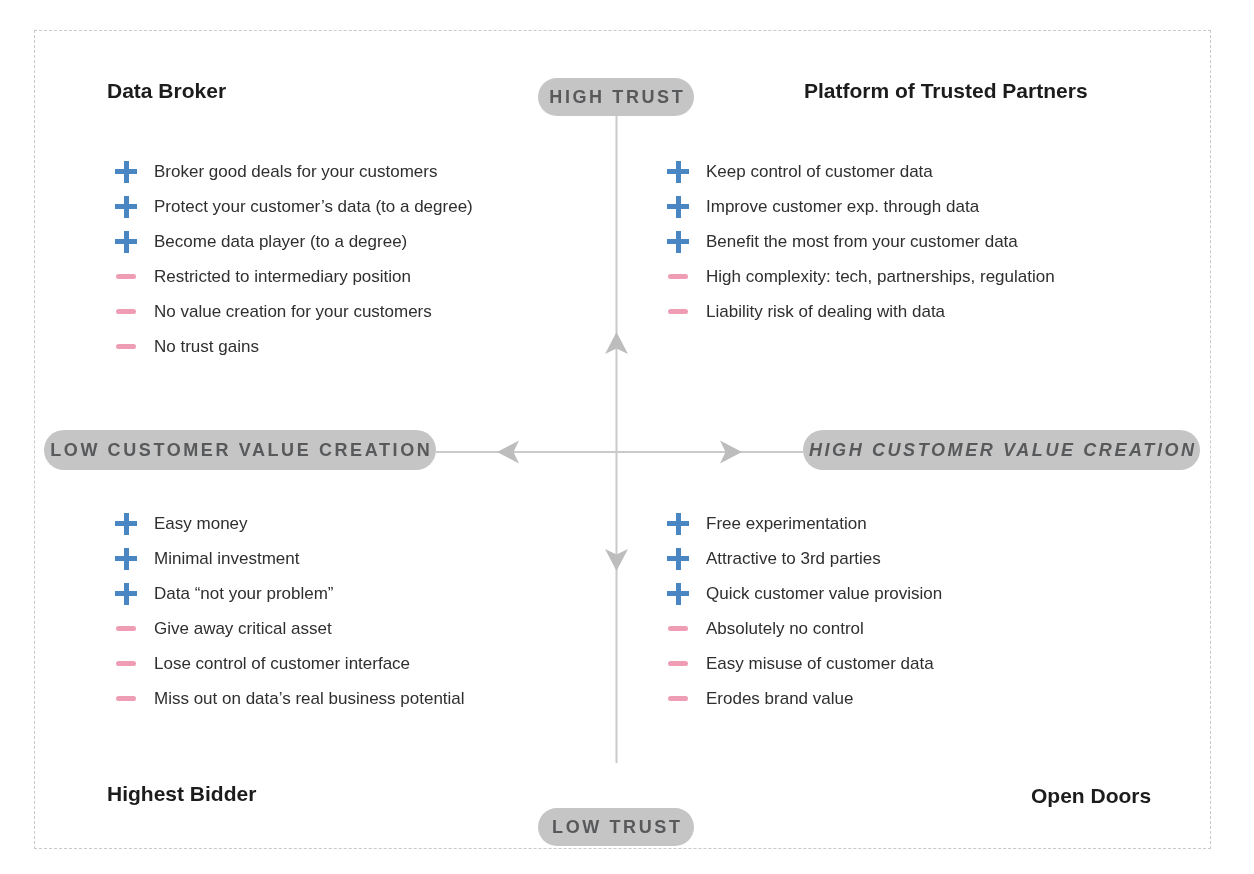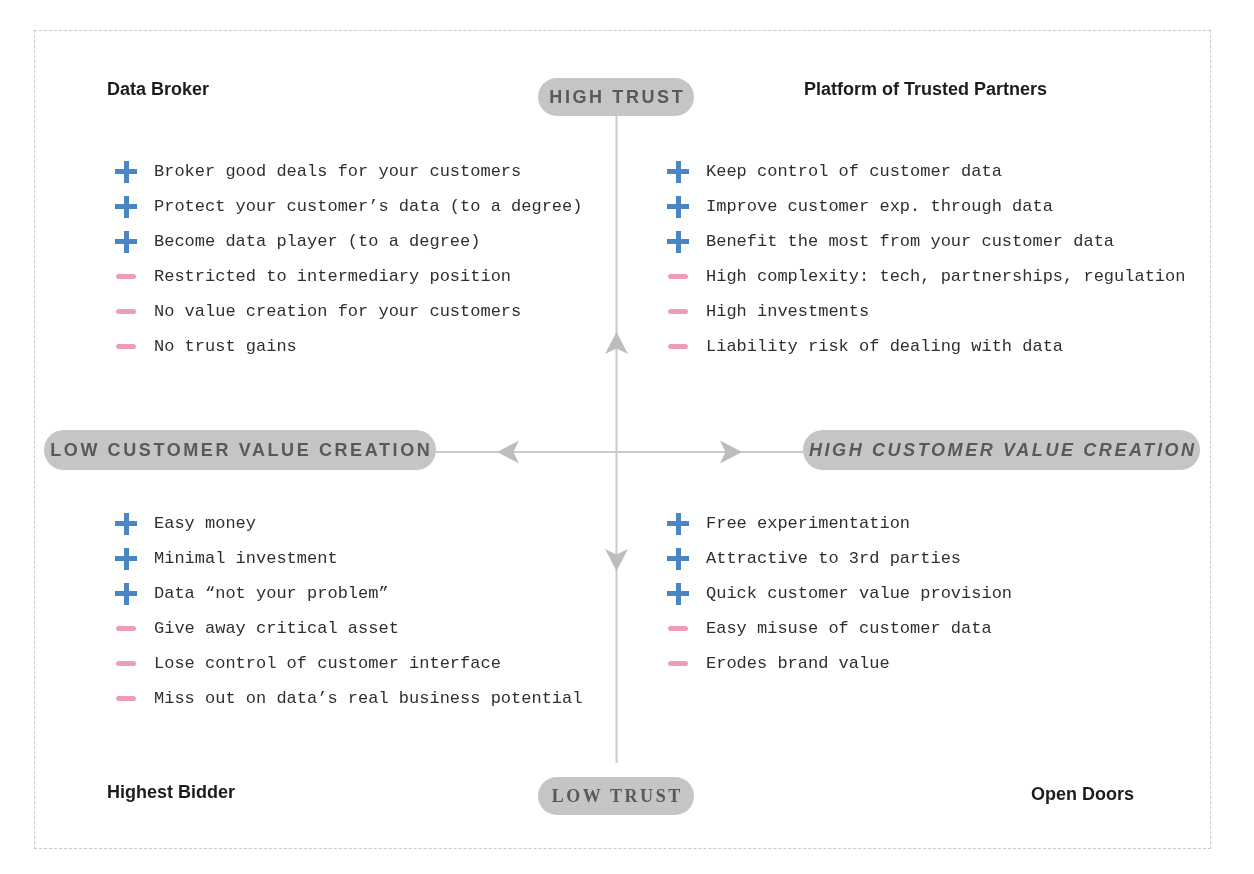--- a/index.html
+++ b/index.html
@@ -8,30 +8,30 @@
   #frame{position:absolute;left:34px;top:30px;width:1177px;height:819px;
          border:1px dashed #c9c9c9;box-sizing:border-box;}
   #axes-svg{position:absolute;left:0;top:0;width:1254px;height:874px;}
   .axis-line{stroke:var(--line,#cacaca);stroke-width:2px;}
   .arrowhead{fill:var(--arrow,#bdbdbd);}
   .pill{position:absolute;background:var(--pill_bg,#c5c5c5);color:var(--pill_text,#58595b);
         border-radius:20px;display:flex;align-items:center;justify-content:center;
         font-weight:700;font-size:18px;letter-spacing:2.6px;white-space:nowrap;
         text-indent:2.6px;}
   #pill-top   {left:538px;top:78px; width:156px;height:38px;}
-  #pill-bottom{left:538px;top:777px;width:156px;height:38px;font-family:Liberation Serif, serif;}
+  #pill-bottom{left:538px;top:808px;width:156px;height:38px;}
   #pill-left  {left:44px; top:430px;width:392px;height:40px;}
   #pill-right {left:803px;top:430px;width:397px;height:40px;font-style:italic;}
-  .quad-title{position:absolute;font-size:18px;font-weight:700;color:var(--title,#1c1c1c);
+  .quad-title{position:absolute;font-size:21px;font-weight:700;color:var(--title,#1c1c1c);
               white-space:nowrap;}
   #title-tl{left:107px;top:79px;}
   #title-tr{left:804px;top:79px;}
   #title-bl{left:107px;top:782px;}
   #title-br{left:1031px;top:784px;}
-  .quad-list{position:absolute;font-family:Liberation Mono, monospace;}
+  .quad-list{position:absolute;}
   #list-tl{left:115px;top:154px;}
   #list-tr{left:667px;top:154px;}
   #list-bl{left:115px;top:506px;}
   #list-br{left:667px;top:506px;}
   .item{display:flex;align-items:center;height:35px;gap:17px;}
   .item-text{font-size:17px;color:var(--item_text,#2f2f2f);white-space:nowrap;}
   .icon{width:22px;height:22px;position:relative;flex:none;}
   .icon.plus::before{content:'';position:absolute;left:0;top:8.5px;width:22px;height:5px;
                      background:var(--plus,#4a86c4);}
   .icon.plus::after{content:'';position:absolute;left:8.5px;top:0;width:5px;height:22px;
@@ -104,24 +104,20 @@
     <div class="item">
       <span class="icon plus"></span>
       <span class="item-text">Benefit the most from your customer data</span>
     </div>
     <div class="item">
       <span class="icon minus"></span>
       <span class="item-text">High complexity: tech, partnerships, regulation</span>
     </div>
     <div class="item">
       <span class="icon minus"></span>
-      <span class="item-text">High investments</span>
-    </div>
-    <div class="item">
-      <span class="icon minus"></span>
       <span class="item-text">Liability risk of dealing with data</span>
     </div>
   </div>
 
   <div class="quad-list" id="list-bl">
     <div class="item">
       <span class="icon plus"></span>
       <span class="item-text">Easy money</span>
     </div>
     <div class="item">
@@ -154,20 +150,24 @@
     <div class="item">
       <span class="icon plus"></span>
       <span class="item-text">Attractive to 3rd parties</span>
     </div>
     <div class="item">
       <span class="icon plus"></span>
       <span class="item-text">Quick customer value provision</span>
     </div>
     <div class="item">
       <span class="icon minus"></span>
+      <span class="item-text">Absolutely no control</span>
+    </div>
+    <div class="item">
+      <span class="icon minus"></span>
       <span class="item-text">Easy misuse of customer data</span>
     </div>
     <div class="item">
       <span class="icon minus"></span>
       <span class="item-text">Erodes brand value</span>
     </div>
   </div>
 
 </div>
 

